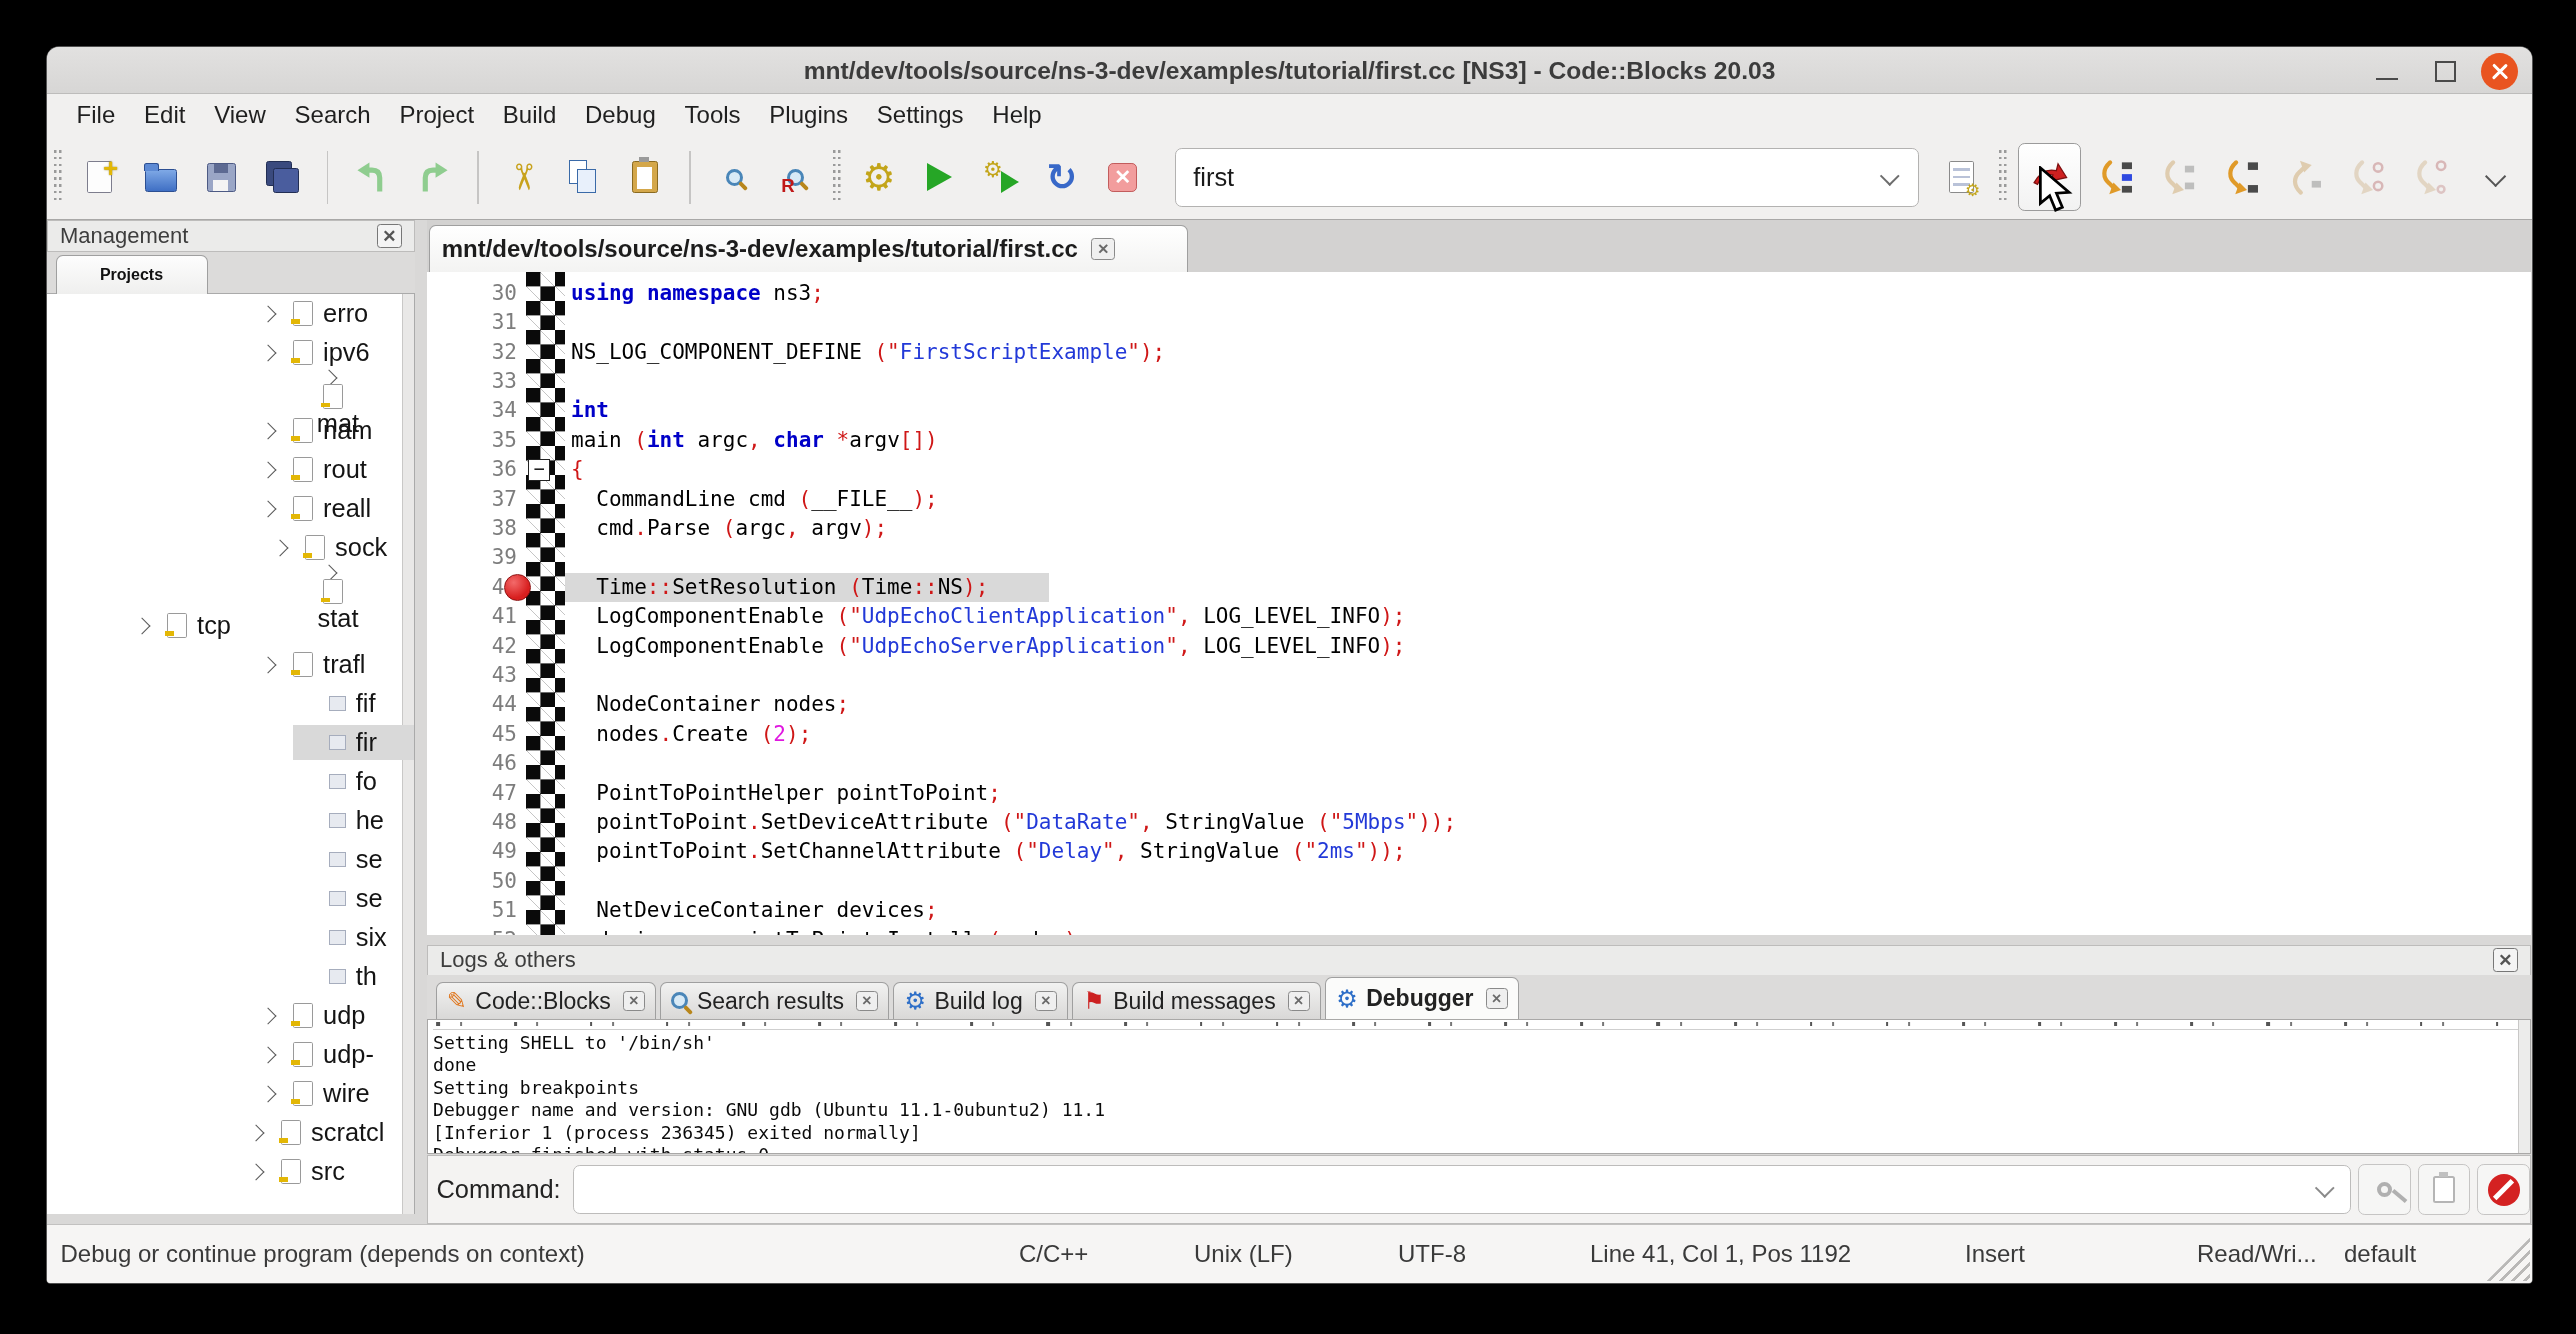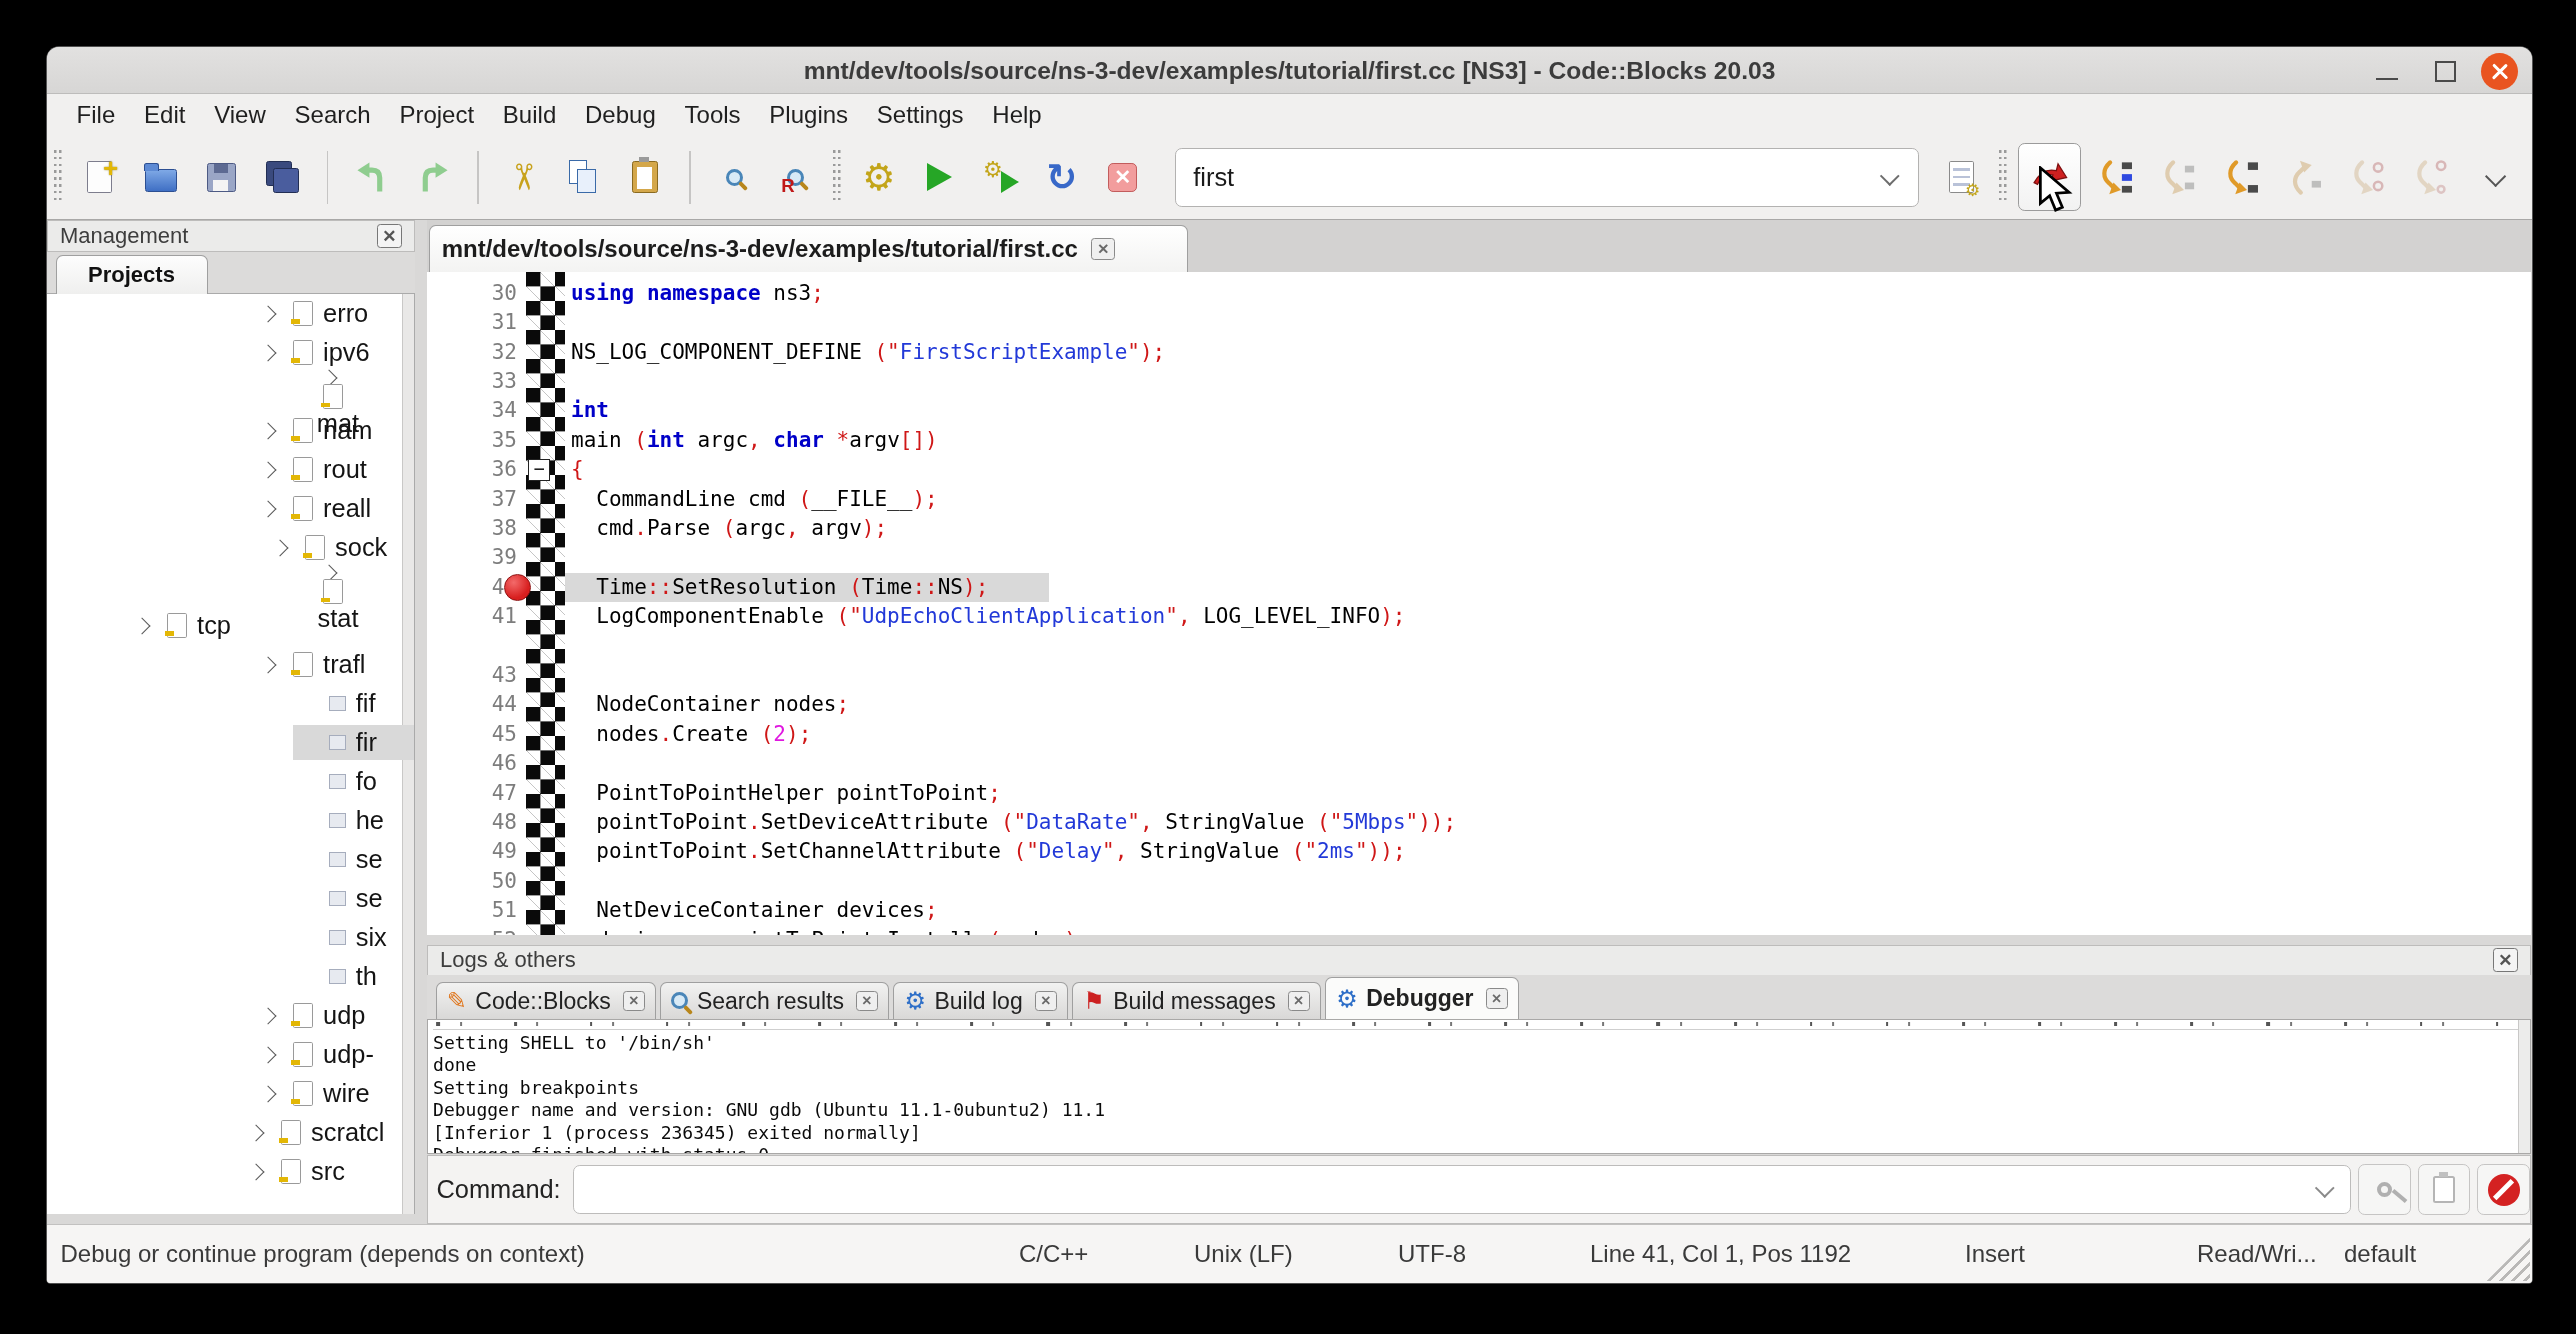--- a/index.html
+++ b/index.html
@@ -46,21 +46,21 @@
   .mini-gear{position:absolute;right:-6.8px;bottom:-6.8px;font-size:17px;color:#c3a51a;}
   .dbg-btn{width:63px;height:68px;border:1.7px solid #9b9b9b;border-radius:6.8px;background:linear-gradient(#ffffff,#f2f2f2);display:flex;align-items:center;justify-content:center;position:relative;margin:0 3.4px;}
   .dbg-ico{width:36px;height:39px;margin:0 13.5px;display:flex;align-items:center;justify-content:center;}
   .dim{opacity:.42;filter:grayscale(.4);}
   .tb-chevdown{width:15.2px;height:15.2px;border-right:2.5px solid #555;border-bottom:2.5px solid #555;transform:rotate(45deg);margin:0 25.4px;}
   
   .panel-caption{position:absolute;background:#ebebea;border:0.8px solid #bdbcbb;font-size:22px;color:#3d3d3d;display:flex;align-items:center;padding:0 12px;}
   .cap-close{margin-left:auto;width:25.4px;height:24px;border:1.7px solid #777;border-radius:3.4px;color:#555;font-size:17px;font-weight:bold;display:flex;align-items:center;justify-content:center;background:#f4f4f4;}
   .mgmt-cap{left:0;top:173px;width:368px;height:32px;}
   .mgmt-tabrow{position:absolute;left:0;top:205px;width:368px;height:42px;background:#dcdbda;border-bottom:0.8px solid #aaa;}
-  .proj-tab{position:absolute;left:8.5px;top:3.4px;width:152px;height:39px;background:linear-gradient(#fdfdfd,#efefee);border:0.8px solid #9f9f9f;border-bottom:none;border-radius:6.8px 6.8px 0 0;display:flex;align-items:center;justify-content:center;font-weight:bold;font-size:22px;color:#111;}
+  .proj-tab{position:absolute;left:8.5px;top:3.4px;width:152px;height:39px;background:linear-gradient(#fdfdfd,#efefee);border:0.8px solid #9f9f9f;border-bottom:none;border-radius:6.8px 6.8px 0 0;display:flex;align-items:center;justify-content:center;font-weight:bold;font-size:16px;color:#111;}
   .tree{position:absolute;left:0;top:247px;width:368px;height:920px;background:#fff;border-right:0.8px solid #aaa;overflow:hidden;}
   .tree-scroll{position:absolute;right:0;top:0;width:12px;height:100%;background:#e9e8e7;border-left:0.8px solid #c9c8c7;}
   .tree-row{position:relative;height:39px;display:flex;align-items:center;white-space:nowrap;}
   .tr-chev{width:12px;height:12px;border-right:1.7px solid #585858;border-bottom:1.7px solid #585858;transform:rotate(-45deg);margin-right:18.6px;flex:0 0 auto;}
   .tr-chev.open{transform:rotate(45deg);}
   .icon-module{width:20.3px;height:25.4px;background:#fff;border:1.7px solid #9a9a9a;border-radius:1.7px;position:relative;flex:0 0 auto;margin-right:10.2px;}
   .icon-module:before{content:"";position:absolute;left:-2.5px;bottom:1.7px;width:8.5px;height:4.2px;background:#e3b705;}
   .icon-leaf{width:17px;height:15.2px;background:#e7eaf0;border:1.7px solid #a6adbd;flex:0 0 auto;margin-right:10.2px;}
   .tr-label{font-size:25.4px;color:#141414;}
   .tree-row.sel .row-bg{position:absolute;left:-5.1px;right:0;top:1.7px;bottom:1.7px;background:#d9d9d9;z-index:0;}
@@ -415,20 +415,21 @@
       <div class="code-line" style="top: 66px;"><span class="cl-num">32</span><span class="cl-text"><span class="tok-t">NS_LOG_COMPONENT_DEFINE </span><span class="tok-p">("</span><span class="tok-s">FirstScriptExample</span><span class="tok-p">");</span></span></div>
       <div class="code-line" style="top: 95px;"><span class="cl-num">33</span><span class="cl-text"></span></div>
       <div class="code-line" style="top: 124px;"><span class="cl-num">34</span><span class="cl-text"><span class="tok-k">int</span></span></div>
       <div class="code-line" style="top: 154px;"><span class="cl-num">35</span><span class="cl-text"><span class="tok-t">main </span><span class="tok-p">(</span><span class="tok-k">int</span><span class="tok-t"> argc</span><span class="tok-p">,</span><span class="tok-t"> </span><span class="tok-k">char</span><span class="tok-t"> </span><span class="tok-p">*</span><span class="tok-t">argv</span><span class="tok-p">[])</span></span></div>
       <div class="code-line" style="top: 183px;"><span class="cl-num">36</span><span class="cl-text"><span class="tok-p">{</span></span></div>
       <div class="code-line" style="top: 213px;"><span class="cl-num">37</span><span class="cl-text"><span class="tok-t">  CommandLine cmd </span><span class="tok-p">(</span><span class="tok-t">__FILE__</span><span class="tok-p">);</span></span></div>
       <div class="code-line" style="top: 242px;"><span class="cl-num">38</span><span class="cl-text"><span class="tok-t">  cmd</span><span class="tok-p">.</span><span class="tok-t">Parse </span><span class="tok-p">(</span><span class="tok-t">argc</span><span class="tok-p">,</span><span class="tok-t"> argv</span><span class="tok-p">);</span></span></div>
       <div class="code-line" style="top: 271px;"><span class="cl-num">39</span><span class="cl-text"></span></div>
       <div class="code-line" style="top: 301px;"><span class="cl-num">40</span><span class="cl-text"><span class="tok-t">  Time</span><span class="tok-p">::</span><span class="tok-t">SetResolution </span><span class="tok-p">(</span><span class="tok-t">Time</span><span class="tok-p">::</span><span class="tok-t">NS</span><span class="tok-p">);</span></span></div>
       <div class="code-line" style="top: 330px;"><span class="cl-num">41</span><span class="cl-text"><span class="tok-t">  LogComponentEnable </span><span class="tok-p">("</span><span class="tok-s">UdpEchoClientApplication</span><span class="tok-p">",</span><span class="tok-t"> LOG_LEVEL_INFO</span><span class="tok-p">);</span></span></div>
+      <div class="code-line" style="top: 360px;"><span class="cl-num">42</span><span class="cl-text"><span class="tok-t">  LogComponentEnable </span><span class="tok-p">("</span><span class="tok-s">UdpEchoServerApplication</span><span class="tok-p">",</span><span class="tok-t"> LOG_LEVEL_INFO</span><span class="tok-p">);</span></span></div>
       <div class="code-line" style="top: 389px;"><span class="cl-num">43</span><span class="cl-text"></span></div>
       <div class="code-line" style="top: 418px;"><span class="cl-num">44</span><span class="cl-text"><span class="tok-t">  NodeContainer nodes</span><span class="tok-p">;</span></span></div>
       <div class="code-line" style="top: 448px;"><span class="cl-num">45</span><span class="cl-text"><span class="tok-t">  nodes</span><span class="tok-p">.</span><span class="tok-t">Create </span><span class="tok-p">(</span><span class="tok-n">2</span><span class="tok-p">);</span></span></div>
       <div class="code-line" style="top: 477px;"><span class="cl-num">46</span><span class="cl-text"></span></div>
       <div class="code-line" style="top: 507px;"><span class="cl-num">47</span><span class="cl-text"><span class="tok-t">  PointToPointHelper pointToPoint</span><span class="tok-p">;</span></span></div>
       <div class="code-line" style="top: 536px;"><span class="cl-num">48</span><span class="cl-text"><span class="tok-t">  pointToPoint</span><span class="tok-p">.</span><span class="tok-t">SetDeviceAttribute </span><span class="tok-p">("</span><span class="tok-s">DataRate</span><span class="tok-p">",</span><span class="tok-t"> StringValue </span><span class="tok-p">("</span><span class="tok-s">5Mbps</span><span class="tok-p">"));</span></span></div>
       <div class="code-line" style="top: 565px;"><span class="cl-num">49</span><span class="cl-text"><span class="tok-t">  pointToPoint</span><span class="tok-p">.</span><span class="tok-t">SetChannelAttribute </span><span class="tok-p">("</span><span class="tok-s">Delay</span><span class="tok-p">",</span><span class="tok-t"> StringValue </span><span class="tok-p">("</span><span class="tok-s">2ms</span><span class="tok-p">"));</span></span></div>
       <div class="code-line" style="top: 595px;"><span class="cl-num">50</span><span class="cl-text"></span></div>
       <div class="code-line" style="top: 624px;"><span class="cl-num">51</span><span class="cl-text"><span class="tok-t">  NetDeviceContainer devices</span><span class="tok-p">;</span></span></div>
       <div class="code-line" style="top: 654px;"><span class="cl-num">52</span><span class="cl-text"><span class="tok-t">  devices </span><span class="tok-p">=</span><span class="tok-t"> pointToPoint</span><span class="tok-p">.</span><span class="tok-t">Install </span><span class="tok-p">(</span><span class="tok-t">nodes</span><span class="tok-p">);</span></span></div>

